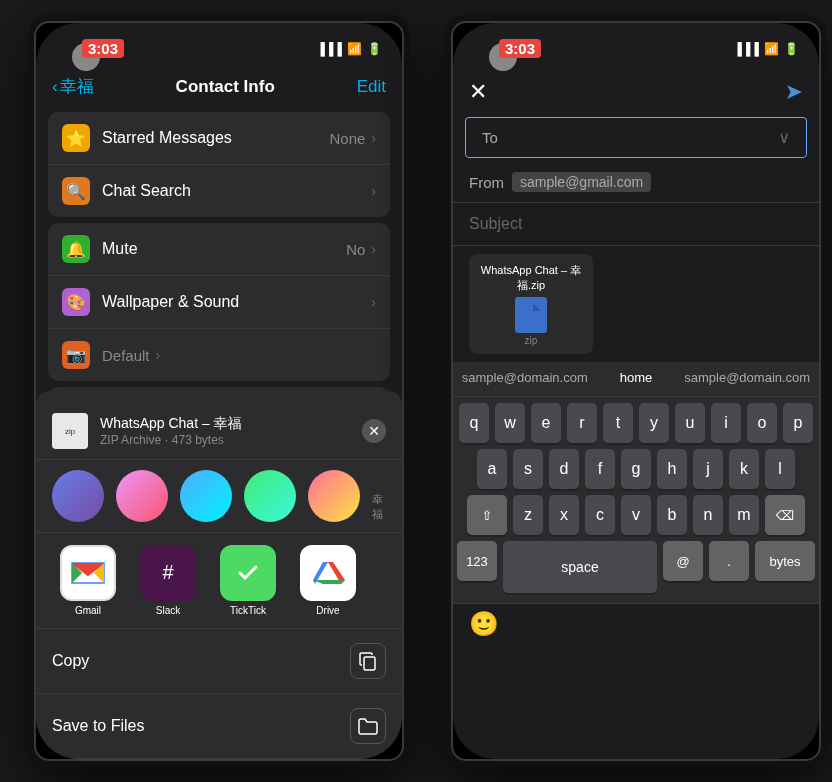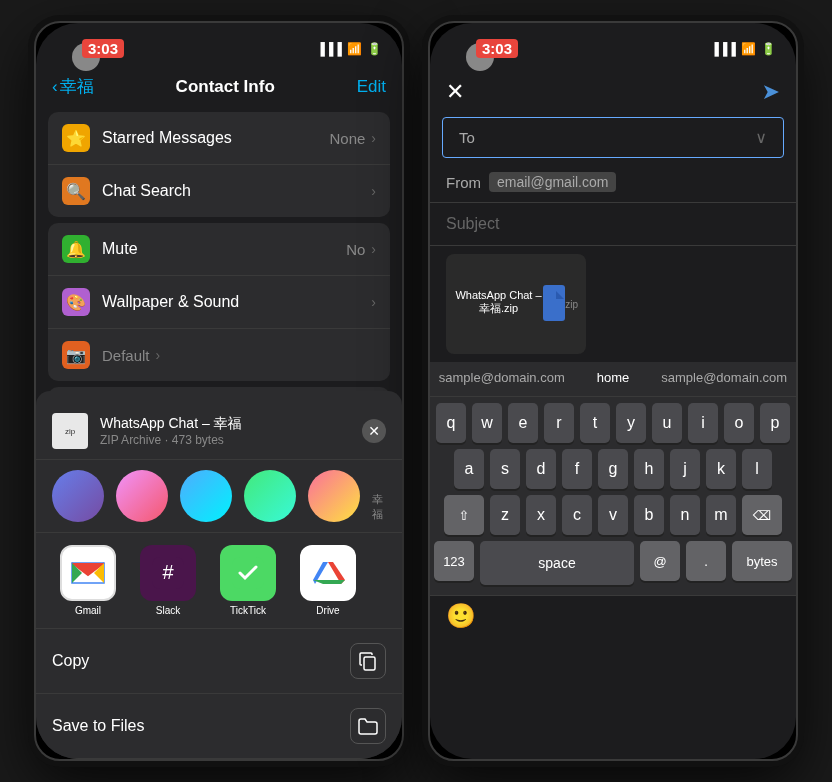--- a/index.html
+++ b/index.html
@@ -16,25 +16,26 @@
     .phones-container {
       display: flex;
       gap: 24px;
       align-items: center;
       justify-content: center;
     }
     .phone {
       width: 370px;
       height: 740px;
       background: #000;
-      border-radius: 26px;
+      border-radius: 15px;
       border: 2px solid #3a3a3a;
       overflow: hidden;
       position: relative;
       box-shadow: 0 0 0 6px #111, 0 20px 60px rgba(0,0,0,0.8);
+      margin-left: 23px;
     }
     .phone-inner {
       width: 100%;
       height: 100%;
       background: #1c1c1e;
       border-radius: 42px;
       overflow: hidden;
       position: relative;
     }
     
@@ -312,27 +313,27 @@
       color: #666;
       font-size: 16px;
     }
     .compose-body {
       padding: 12px 16px;
       color: #666;
       font-size: 16px;
       flex: 1;
     }
     .attachment-preview {
-      width: 140px;
+      width: 124px;
       height: 100px;
       background: #2a2a2a;
       border-radius: 8px;
       margin: 8px 16px;
       display: flex;
-      flex-direction: row;
+      flex-direction: column;
       align-items: center;
       justify-content: center;
       padding: 8px;
     }
     .attachment-name {
       color: #fff;
       font-size: 11px;
       text-align: center;
       margin-bottom: 4px;
     }
@@ -394,21 +395,21 @@
       justify-content: center;
       font-size: 13px;
       box-shadow: 0 2px 0 #222;
       padding: 0 8px;
       min-width: 40px;
     }
     .key-space {
       background: #4a4a4e;
       color: #fff;
       border-radius: 5px;
-      height: 44px;
+      height: 52px;
       display: flex;
       align-items: center;
       justify-content: center;
       font-size: 14px;
       flex: 1;
       max-width: 160px;
       box-shadow: 0 2px 0 #222;
     }
     .emoji-bar {
       display: flex;
@@ -623,21 +624,21 @@
         <span class="compose-send">➤</span>
       </div>
 
       <div class="compose-field">
         <span class="compose-field-label">To</span>
         <span class="compose-chevron">∨</span>
       </div>
 
       <div class="compose-from">
         <span class="compose-from-label">From</span>
-        <span class="compose-from-value">email@gmail.com</span>
+        <span class="compose-from-value">sample@gmail.com</span>
       </div>
 
       <div class="compose-subject">
         <span>Subject</span>
       </div>
 
 
       <div class="attachment-preview">
         <span class="attachment-name">WhatsApp Chat – 幸福.zip</span>
         <div class="attachment-file-icon">

